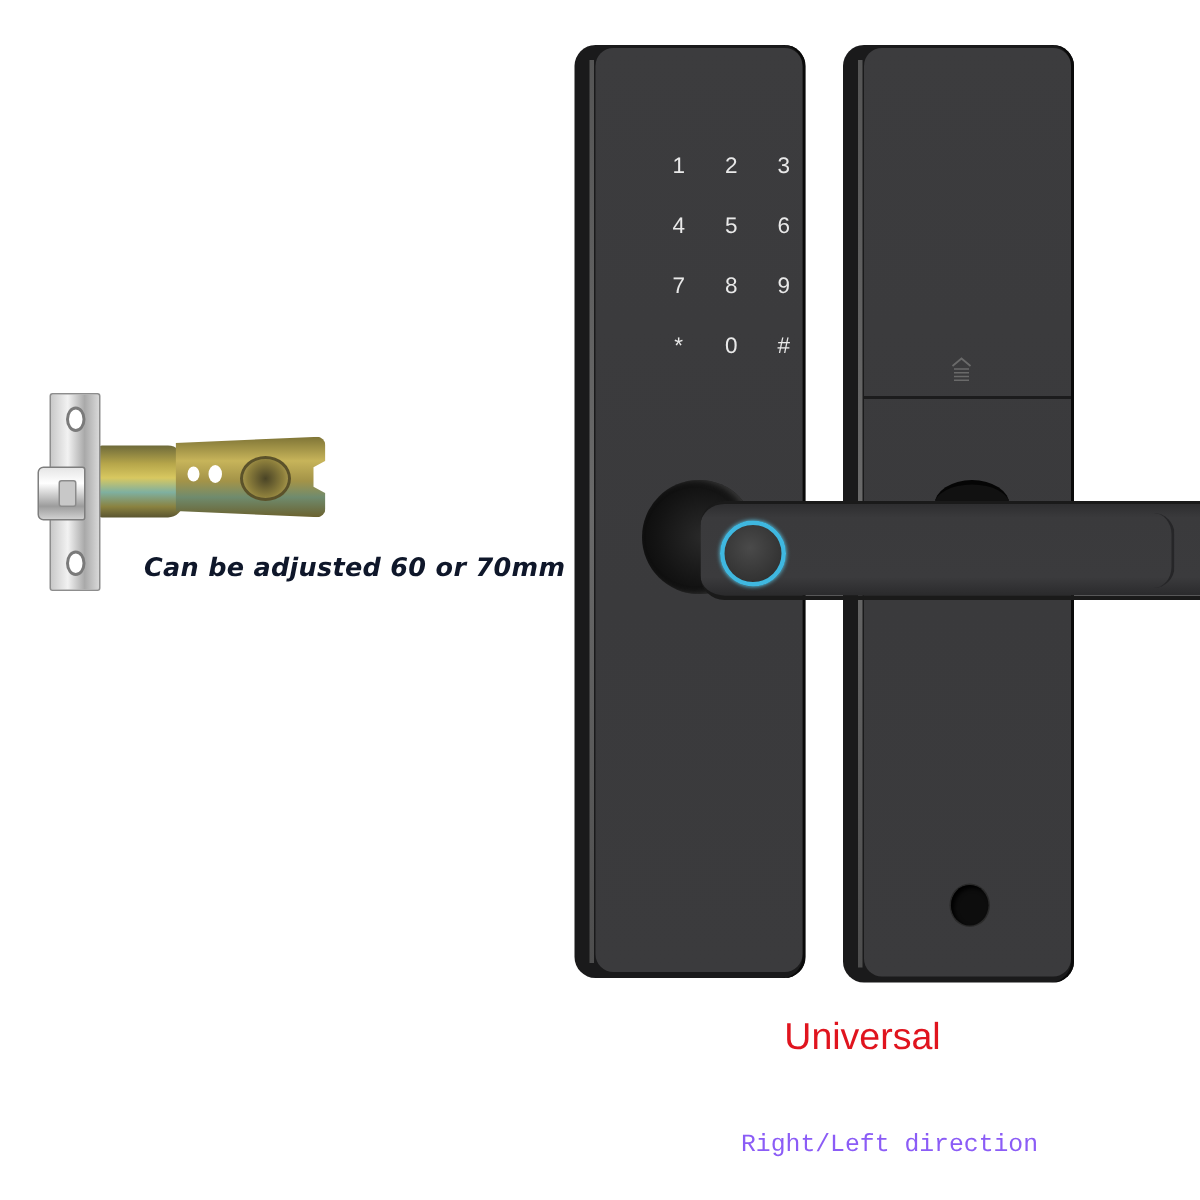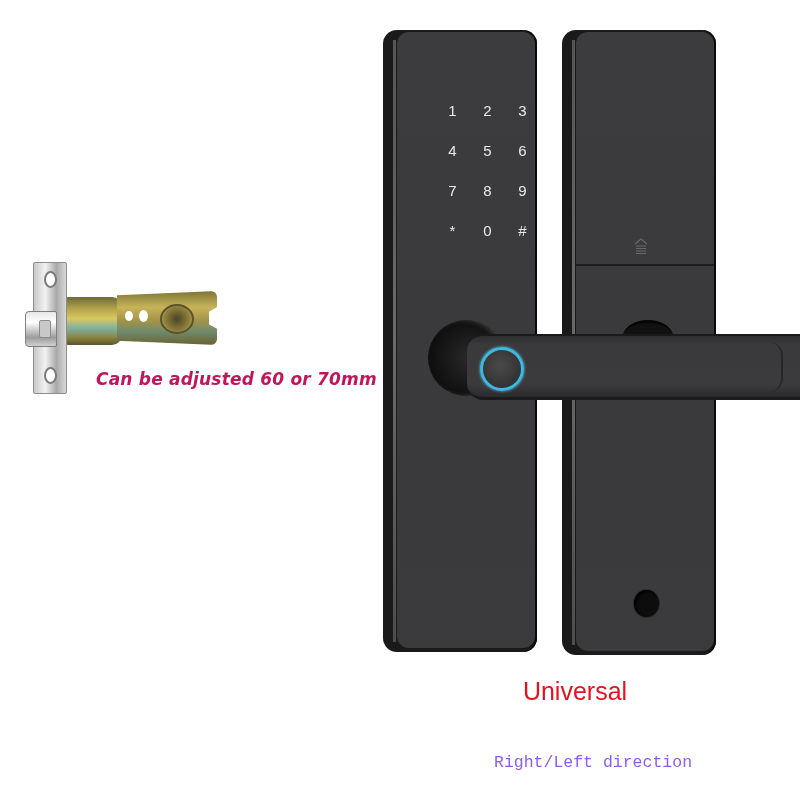--- a/index.html
+++ b/index.html
@@ -41,21 +41,21 @@
     clip-path: polygon(0 8%, 100% 0, 100% 30%, 92% 38%, 92% 62%, 100% 70%, 100% 100%, 0 92%);
   }
   .latch-hole { border-radius: 50%; background: #fff; }
   .latch-spindle-hole {
     left: 43px; top: 13px; width: 30px; height: 26px; border-radius: 50%;
     background: radial-gradient(circle, #4a4426 0%, #8d7f3c 60%, #c2b060 100%);
     border: 2px solid #5b522a;
   }
   .latch-caption {
     left: 96px; top: 369px; font-size: 17px; font-weight: bold; font-style: italic;
-    color: #be185d; white-space: nowrap; letter-spacing: 0.2px;
+    color: #0f172a; white-space: nowrap; letter-spacing: 0.2px;
     font-family: "DejaVu Sans", sans-serif;
   }
 
   
   .panel {
     background: #1a1a1b;
     border-radius: 14px;
     box-shadow: inset -2px 0 0 #0a0a0a;
   }
   .panel-face {

